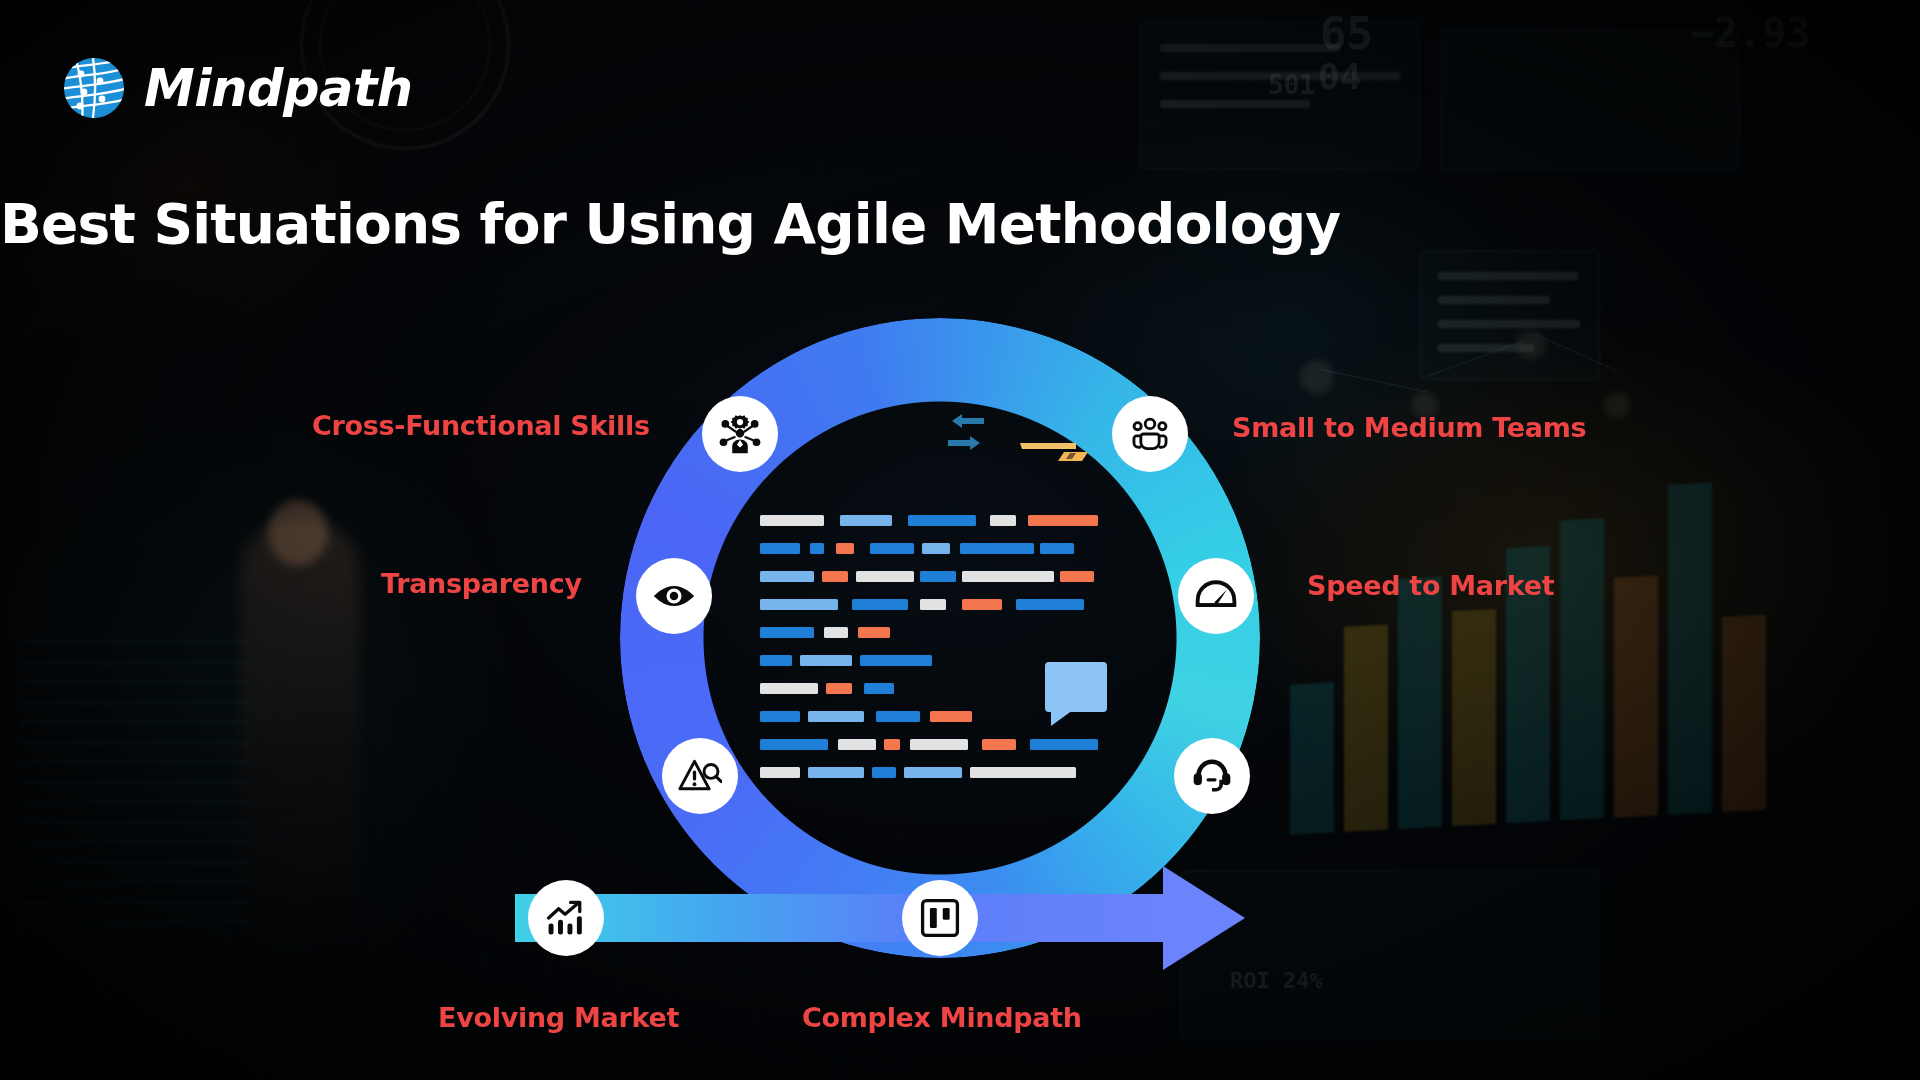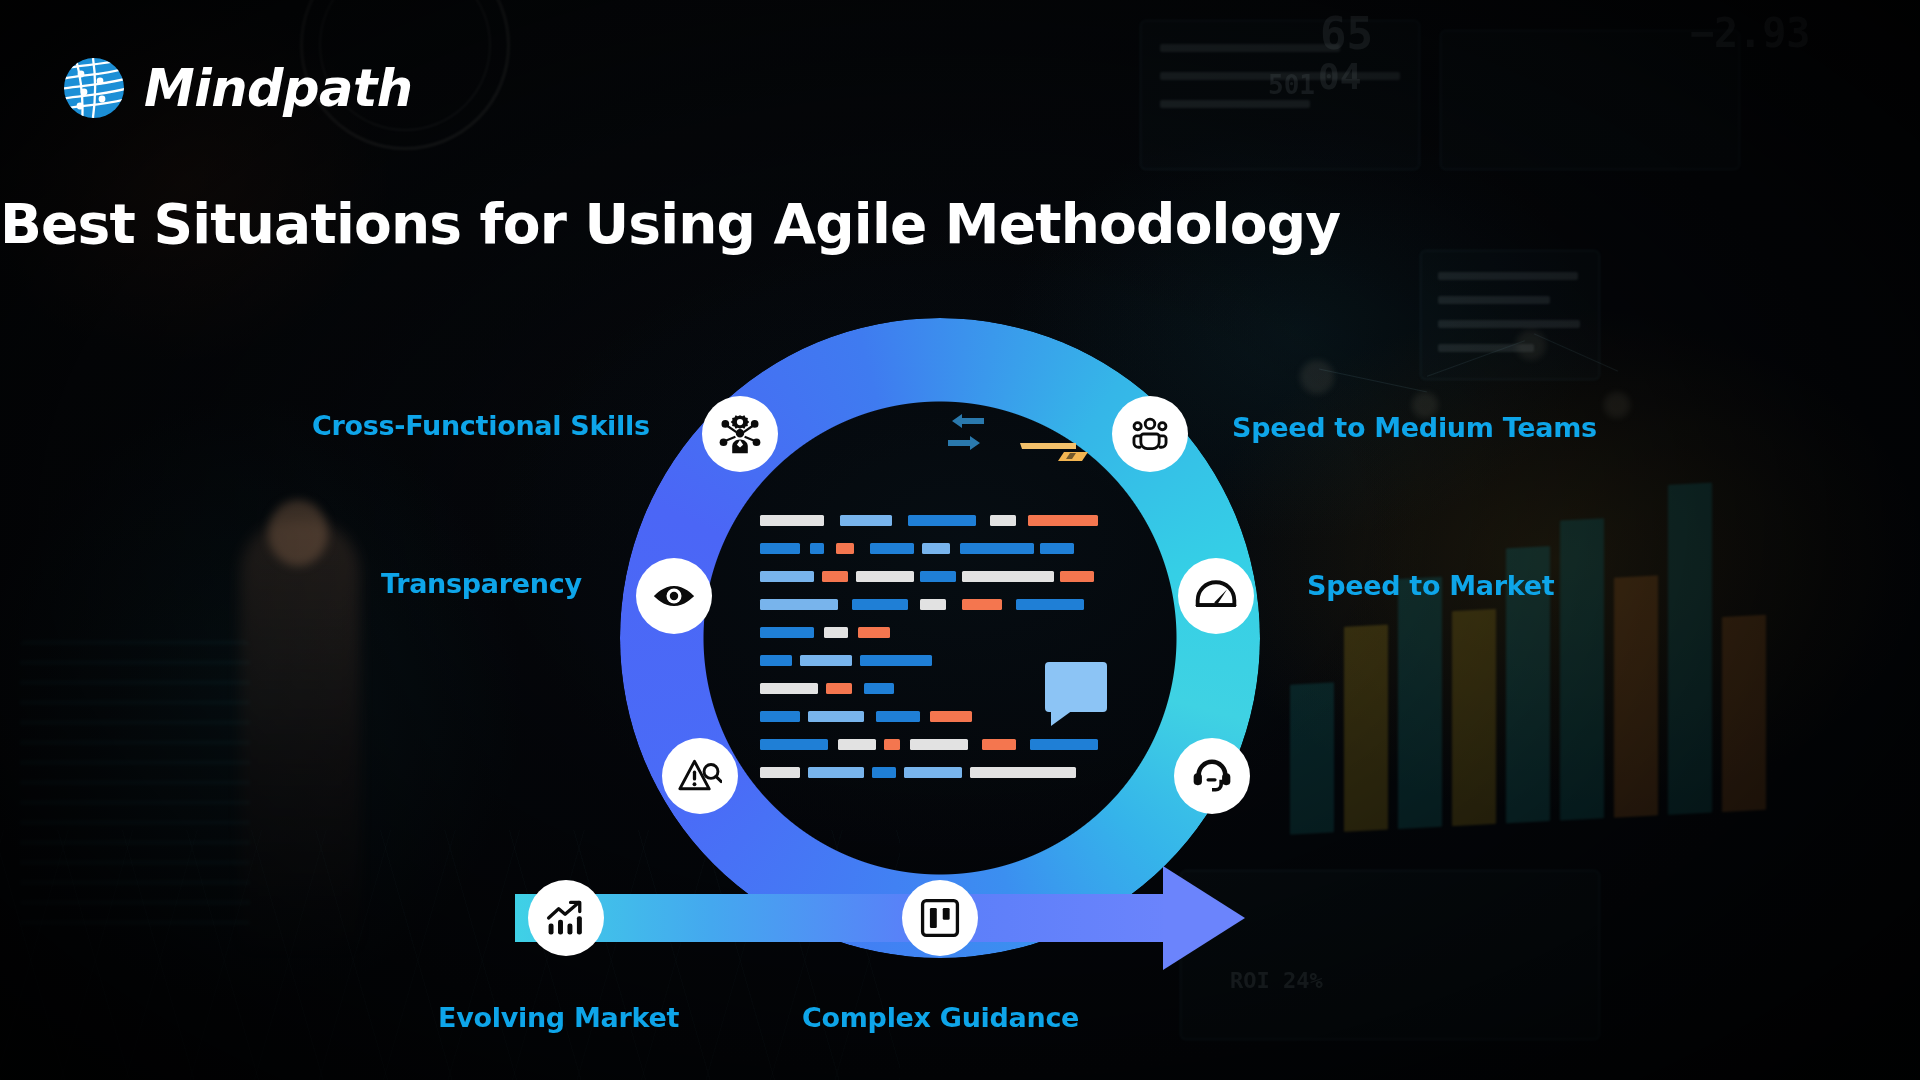--- a/index.html
+++ b/index.html
@@ -79,21 +79,21 @@
   #arrow .head { position:absolute; left:648px; top:-14px; width:0; height:0;
                  border-top:52px solid transparent; border-bottom:52px solid transparent;
                  border-left:82px solid #6b84fc; }
 
   
   .badge { position:absolute; width:76px; height:76px; border-radius:50%; background:#fff;
            display:flex; align-items:center; justify-content:center; z-index:6; }
   .badge svg { width:44px; height:44px; display:block; }
 
   
-  .label { position:absolute; color:#0ea5e9; font-size:27px; font-weight:700;
+  .label { position:absolute; color:#ef4444; font-size:27px; font-weight:700;
            font-family:"DejaVu Sans", sans-serif; white-space:nowrap; letter-spacing:-0.3px; }
 
   
   #code { position:absolute; left:760px; top:515px; width:370px; height:300px; z-index:4; }
   .code-row { position:absolute; display:flex; gap:0; height:11px; }
   .code-row i { display:block; height:11px; border-radius:1.5px; }
   .bubble { position:absolute; left:1045px; top:662px; width:62px; height:50px;
             background:#8cc4f5; border-radius:4px; z-index:4; }
   .bubble:after { content:""; position:absolute; left:6px; bottom:-14px; width:0; height:0;
             border-left:0 solid transparent; border-right:22px solid transparent;
@@ -419,19 +419,19 @@
     <span>
       <svg viewBox="0 0 48 48" aria-hidden="true">
         <rect x="5" y="5" width="38" height="38" rx="4" fill="none" stroke="#0b0b0b" stroke-width="3.6"></rect>
         <rect x="13" y="13" width="7.5" height="22" rx="1.5" fill="#0b0b0b"></rect>
         <rect x="27" y="13" width="7.5" height="13" rx="1.5" fill="#0b0b0b"></rect>
       </svg>
     </span>
   </div>
 
   <div class="label" style="left:312px;top:410px;">Cross-Functional Skills</div>
-  <div class="label" style="left:1232px;top:412px;">Speed to Medium Teams</div>
+  <div class="label" style="left:1232px;top:412px;">Small to Medium Teams</div>
   <div class="label" style="left:381px;top:568px;">Transparency</div>
   <div class="label" style="left:1307px;top:570px;">Speed to Market</div>
   <div class="label" style="left:438px;top:1002px;">Evolving Market</div>
-  <div class="label" style="left:802px;top:1002px;">Complex Guidance</div>
+  <div class="label" style="left:802px;top:1002px;">Complex Mindpath</div>
 
 </div>
 
 </body></html>

